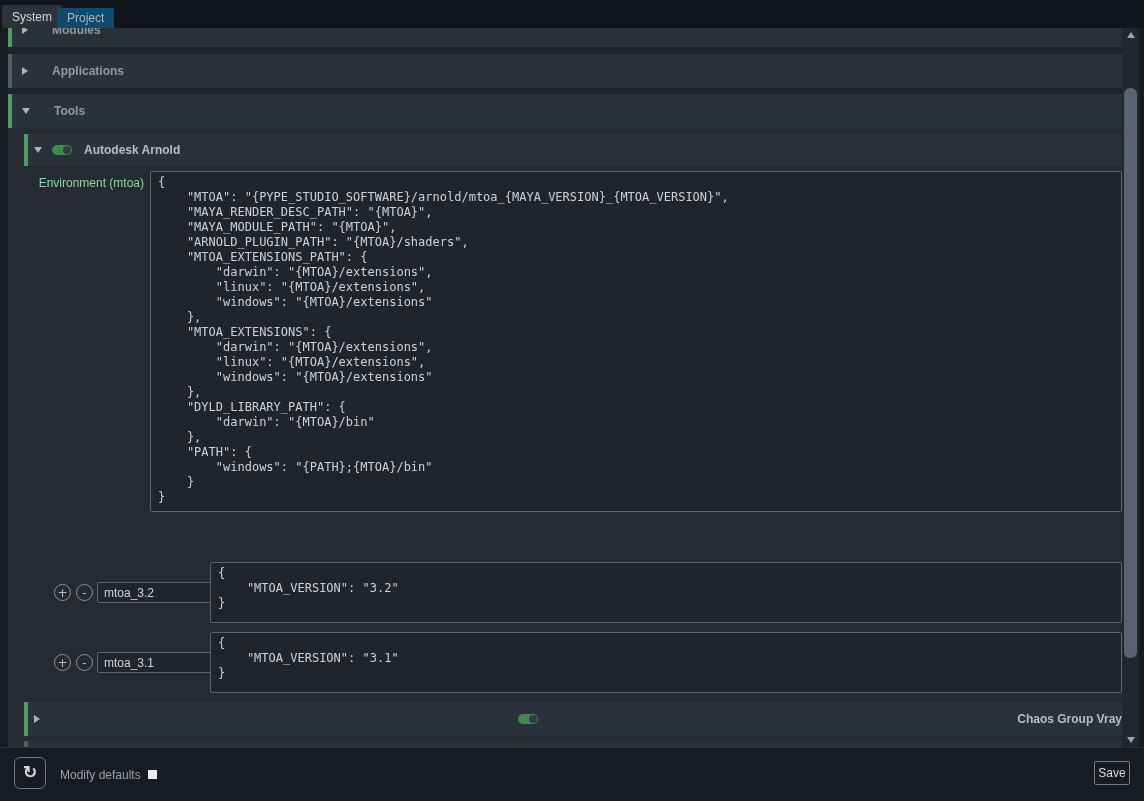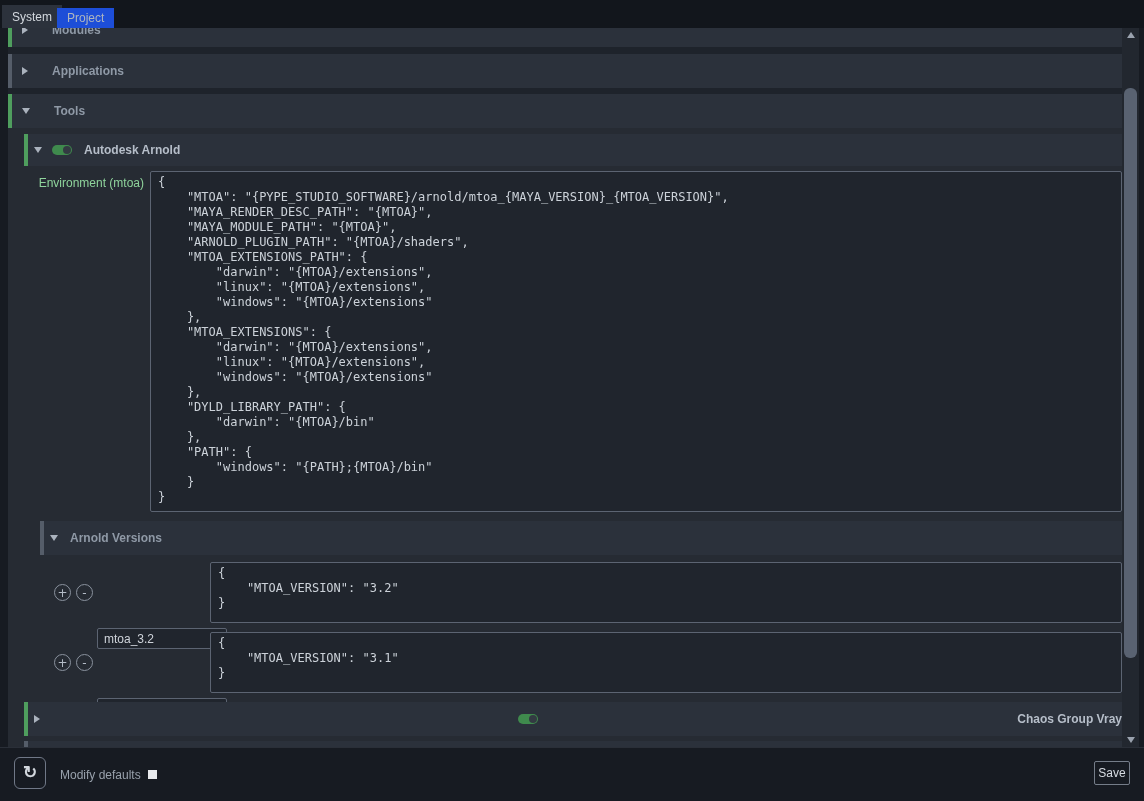--- a/index.html
+++ b/index.html
@@ -7,21 +7,21 @@
   body {
     background:#171b22;
     font-family:"Liberation Sans","DejaVu Sans",sans-serif;
     position:relative;
     color:#ccd2d9;
   }
   
   .tabbar { position:absolute; left:0; top:0; width:100%; height:28px; background:#12161c; }
   .tab { position:absolute; font-size:12px; display:flex; align-items:center; padding:0 10px; cursor:default; }
   .tab.active { left:2px; top:5px; height:23px; background:#2c323c; color:#d3d8de; }
-  .tab.inactive { left:57px; top:8px; height:20px; background:#1d4ed8; color:#aeb5bf; }
+  .tab.inactive { left:57px; top:8px; height:20px; background:#0c4a6e; color:#aeb5bf; }
   
   .viewport { position:absolute; left:8px; top:28px; width:1114px; height:719px; background:#1e232b; overflow:hidden; }
   .sec-header {
     position:absolute; height:34px; background:#2b313b;
     display:flex; align-items:center;
   }
   .sec-header .bord { position:absolute; left:0; top:0; bottom:0; width:4px; }
   .bord.green { background:#4f9e5e; }
   .bord.gray  { background:#555d69; }
   .sec-title { font-size:12px; font-weight:700; color:#8f99a6; margin-left:24px; }
@@ -43,21 +43,20 @@
     position:absolute; width:17px; height:17px; border-radius:50%;
     border:1px solid #8a929e; color:#b4bcc7; background:transparent;
     font-size:12px; line-height:14px; text-align:center; cursor:pointer; padding:0;
     font-family:"DejaVu Sans",sans-serif;
   }
   input.key-input {
     position:absolute; width:130px; height:21px; background:#20252d;
     border:1px solid #5c6472; border-radius:2px; color:#ced3da;
     font-size:12px; padding:0 6px; outline:none;
     font-family:"Liberation Sans","DejaVu Sans",sans-serif;
-    margin-top:46px;
   }
   
   .scrollbar { position:absolute; left:1122px; top:28px; width:17px; height:719px; background:#22272f; }
   .sb-btn { position:absolute; left:0; width:17px; height:14px; display:flex; align-items:center; justify-content:center; }
   .sb-up { top:0; } .sb-down { bottom:0; }
   .tri-up { width:0; height:0; border-left:4px solid transparent; border-right:4px solid transparent; border-bottom:6px solid #9aa2ae; }
   .tri-down { width:0; height:0; border-left:4px solid transparent; border-right:4px solid transparent; border-top:6px solid #9aa2ae; }
   .sb-thumb { position:absolute; left:2px; top:60px; width:13px; height:570px; border-radius:6px; background:#596271; }
   
   .footer { position:absolute; left:0; top:747px; width:1144px; height:54px; background:#171b22; border-top:1px solid #2a2f38; }
@@ -135,25 +134,20 @@
         "windows": "{MTOA}/extensions"
     },
     "DYLD_LIBRARY_PATH": {
         "darwin": "{MTOA}/bin"
     },
     "PATH": {
         "windows": "{PATH};{MTOA}/bin"
     }
 }</textarea>
 
-    <div class="sec-header" style="left:32px; top:393px; width:1082px;">
-      <span class="bord gray"></span>
-      <span class="arr down" style="margin-left:10px;"></span>
-      <span class="sub-title" style="color:#8f99a6;">Arnold Versions</span>
-    </div>
 
     <div>
       <button class="round-btn" style="left:46px; top:456px;">+</button>
       <button class="round-btn" style="left:68px; top:456px;">-</button>
       <input class="key-input" style="left: 89px; top: 454px;" value="mtoa_3.2">
       <textarea class="code" style="left: 202px; top: 434px; width: 912px; height: 61px;" spellcheck="false">{
     "MTOA_VERSION": "3.2"
 }</textarea>
     </div>
 

